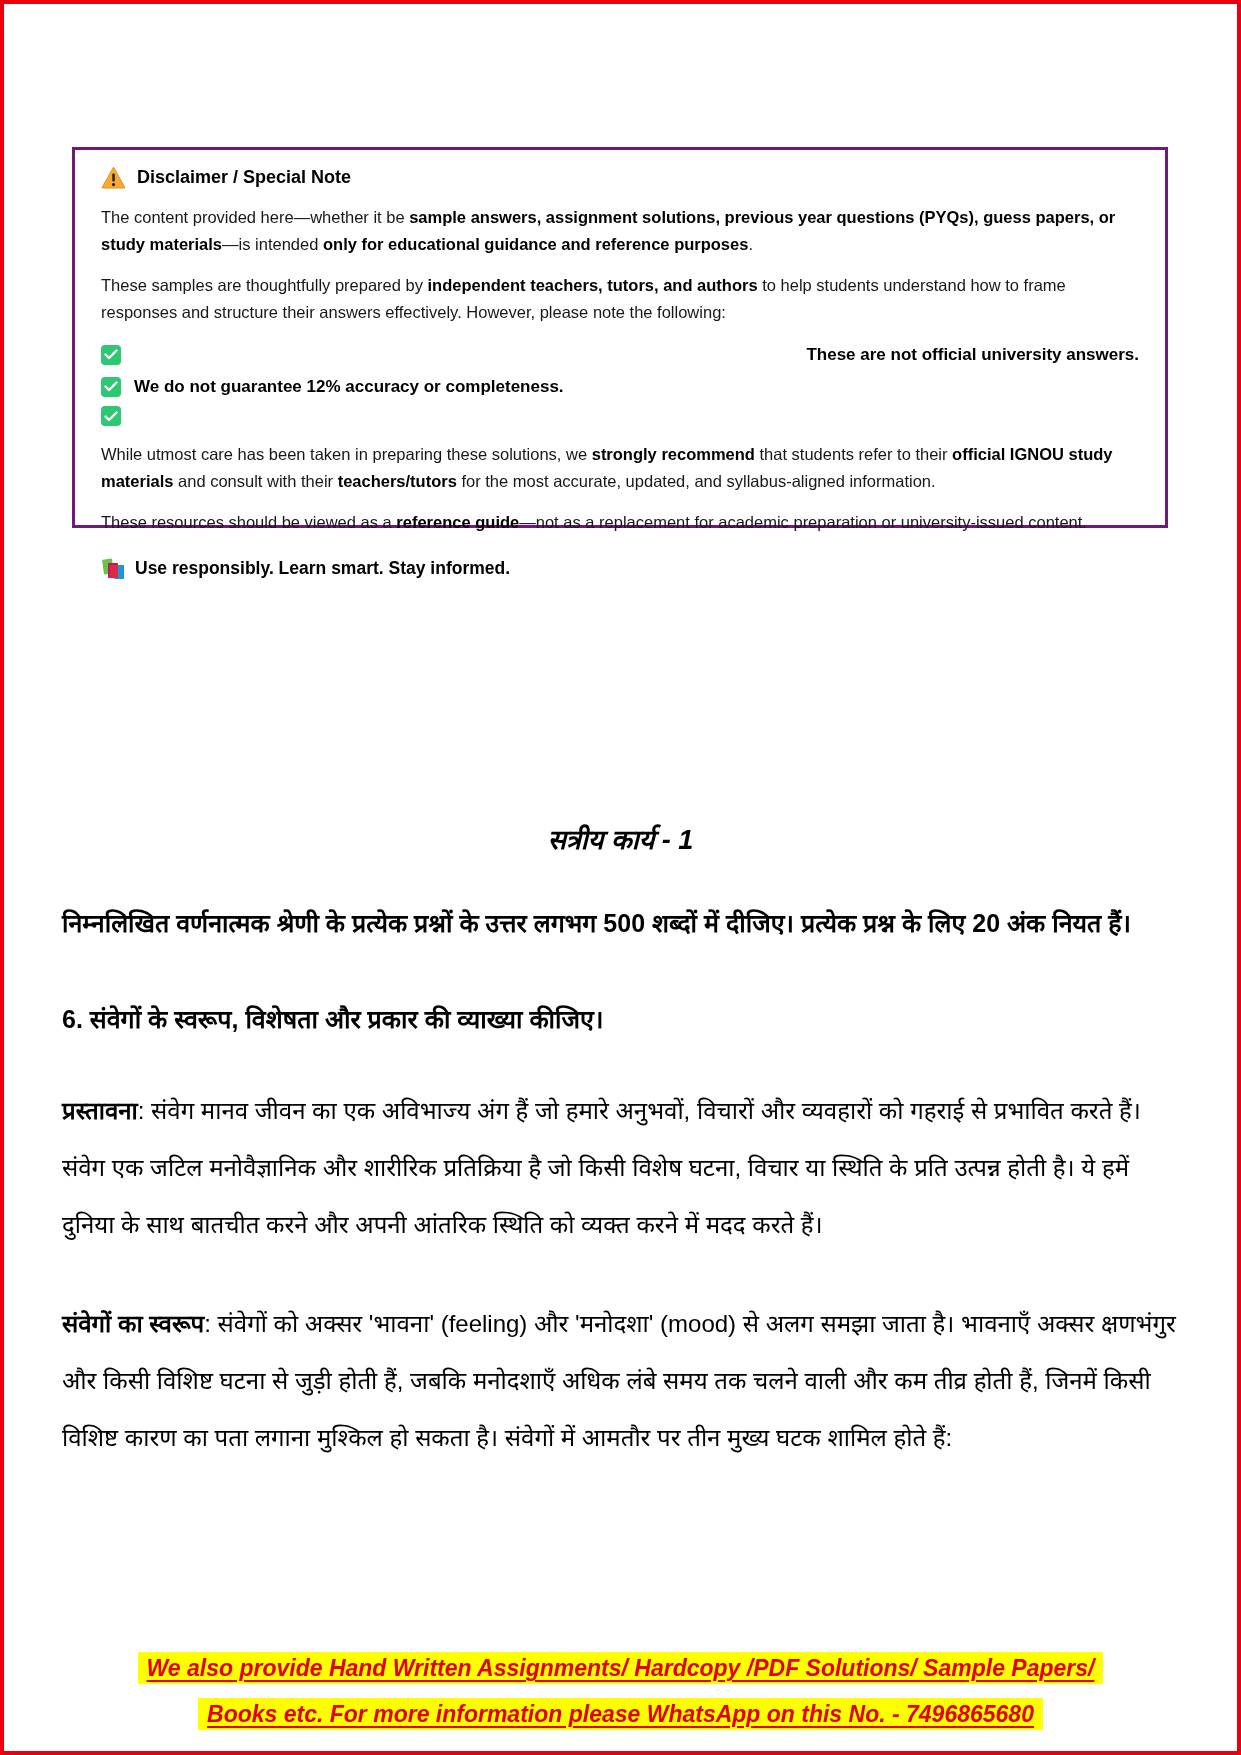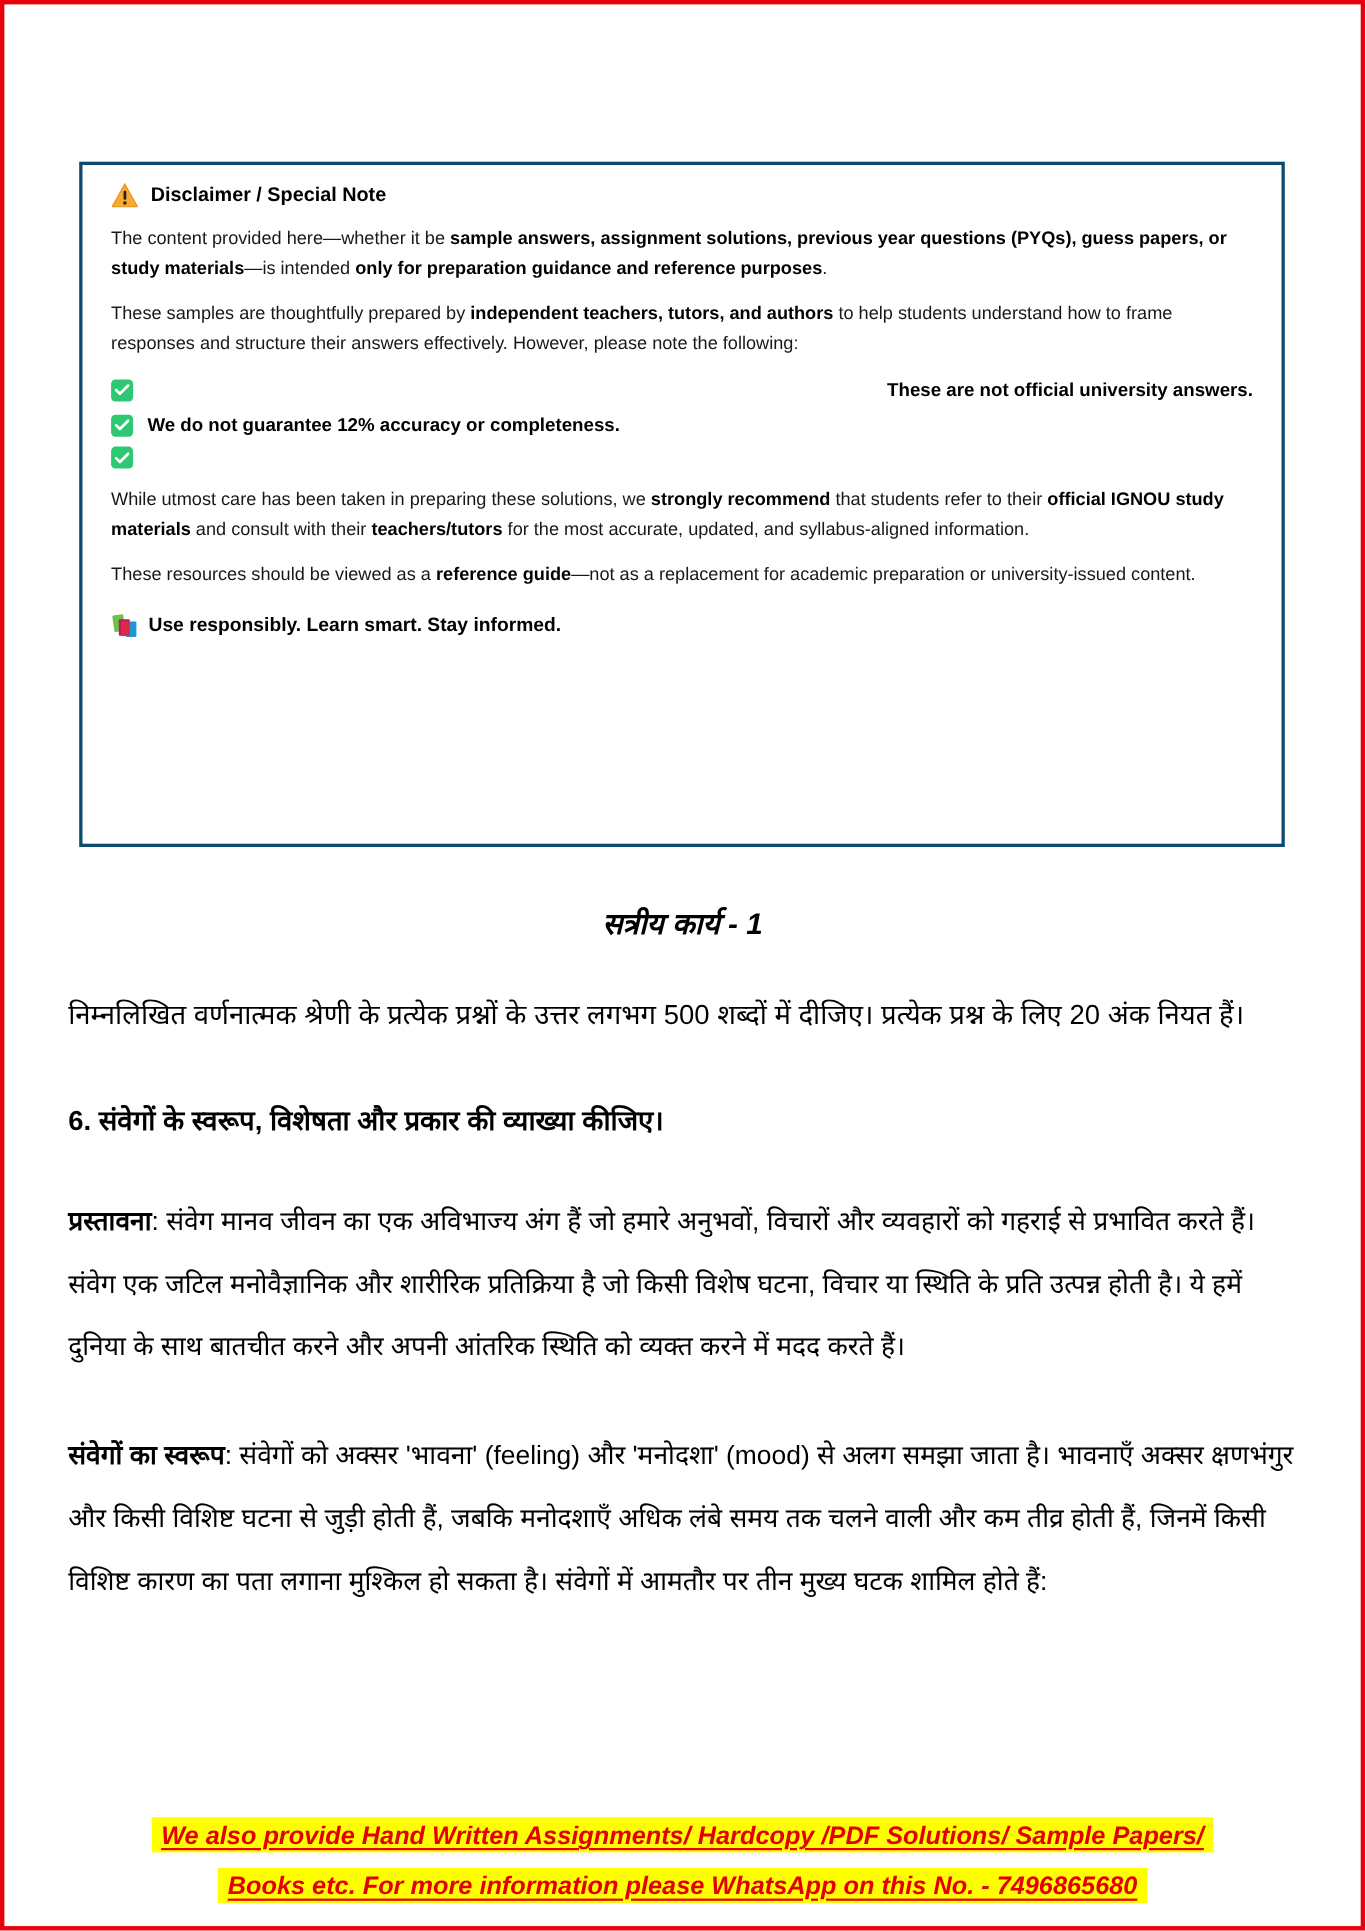--- a/index.html
+++ b/index.html
@@ -4,40 +4,40 @@
 <style>
   html,body{margin:0;padding:0;}
   body{
     width:1241px;height:1755px;position:relative;background:#ffffff;
     font-family:"Liberation Sans",sans-serif;color:#111;overflow:hidden;
   }
   .page-border{position:absolute;inset:0;border:4px solid #e8000d;box-sizing:border-box;pointer-events:none;z-index:10;}
 
   
   .disclaimer-box{
-    position:absolute;left:72px;top:147px;width:1096px;height:623px;
-    border:3px solid #0c4a6e;box-sizing:border-box;background:#fff;
+    position:absolute;left:72px;top:147px;width:1096px;height:381px;
+    border:3px solid #701a75;box-sizing:border-box;background:#fff;
     padding:14px 26px 16px 26px;
   }
   .d-title-row{display:flex;align-items:center;gap:11px;margin-top:2px;}
   .d-title{font-weight:bold;font-size:18px;color:#000;}
   .dpara{font-size:16.5px;line-height:26.5px;margin:15px 0 0;color:#171717;}
   .dpara b{color:#000;}
   .checklist{margin-top:17px;}
   .check-item{display:flex;align-items:center;gap:13px;margin-top:7px;}
   .check-item:first-child{margin-top:0;justify-content:space-between;}
   .check-label{font-weight:bold;font-size:17px;line-height:25px;color:#000;}
   .checkbox{width:20px;height:20px;border-radius:4px;background:#2ec774;display:flex;align-items:center;justify-content:center;flex:0 0 auto;}
   .d-footer{display:flex;align-items:center;gap:8px;margin-top:21px;}
   .d-footer-text{font-weight:bold;font-size:17.5px;color:#000;}
 
   
   .main{position:absolute;left:62px;width:1117px;top:630px;color:#000;}
   .assignment-title{text-align:center;font-weight:bold;font-size:27px;margin:190px 0 0;font-style:italic;}
-  .instruction{font-weight:normal;font-size:25px;line-height:57px;margin:38px 0 0;}
+  .instruction{font-weight:bold;font-size:25px;line-height:57px;margin:38px 0 0;}
   .question{font-weight:bold;font-size:25px;line-height:42px;margin:46px 0 0;}
   .apara{font-size:24px;line-height:57px;margin:42px 0 0;}
   .apara b{font-weight:bold;}
 
   
   .promo{
     position:absolute;left:0;right:0;top:1645px;text-align:center;z-index:5;
     font-size:23px;font-weight:bold;font-style:italic;color:#e30000;line-height:46px;
   }
   .promo-line{margin:0;}
@@ -57,21 +57,21 @@
     <span class="icon">
       <svg width="25" height="23" viewBox="0 0 25 23">
         <path d="M12.5 1.2 L23.8 21.4 Q24 22 23.2 22 L1.8 22 Q1 22 1.2 21.4 Z" fill="#f5a93b" stroke="#e8920c" stroke-width="1"></path>
         <rect x="11.3" y="7.5" width="2.5" height="8" rx="1.1" fill="#2b2101"></rect>
         <circle cx="12.55" cy="18.6" r="1.6" fill="#2b2101"></circle>
       </svg>
     </span>
     <span class="d-title">Disclaimer / Special Note</span>
   </div>
 
-  <p class="dpara">The content provided here—whether it be <b>sample answers, assignment solutions, previous year questions (PYQs), guess papers, or study materials</b>—is intended <b>only for preparation guidance and reference purposes</b>.</p>
+  <p class="dpara">The content provided here—whether it be <b>sample answers, assignment solutions, previous year questions (PYQs), guess papers, or study materials</b>—is intended <b>only for educational guidance and reference purposes</b>.</p>
   <p class="dpara">These samples are thoughtfully prepared by <b>independent teachers, tutors, and authors</b> to help students understand how to frame responses and structure their answers effectively. However, please note the following:</p>
 
   <div class="checklist">
     <div class="check-item">
       <span class="checkbox icon">
         <svg width="14" height="11" viewBox="0 0 14 11">
             <polyline points="1.5,5.5 5,9 12.5,1.5" fill="none" stroke="#ffffff" stroke-width="2.4" stroke-linecap="round" stroke-linejoin="round"></polyline>
           </svg>
       </span>
       <span class="check-label">These are not official university answers.</span>

